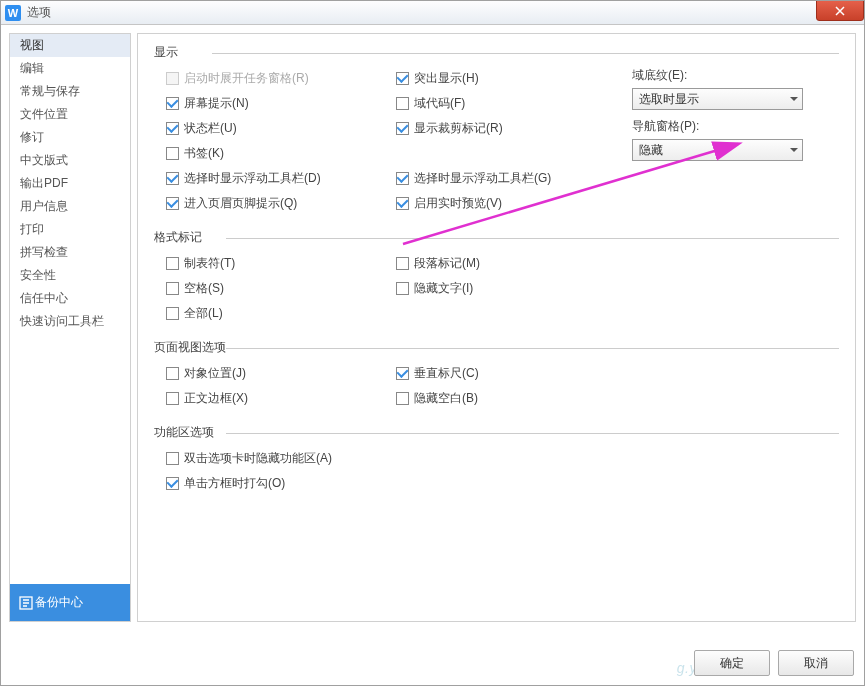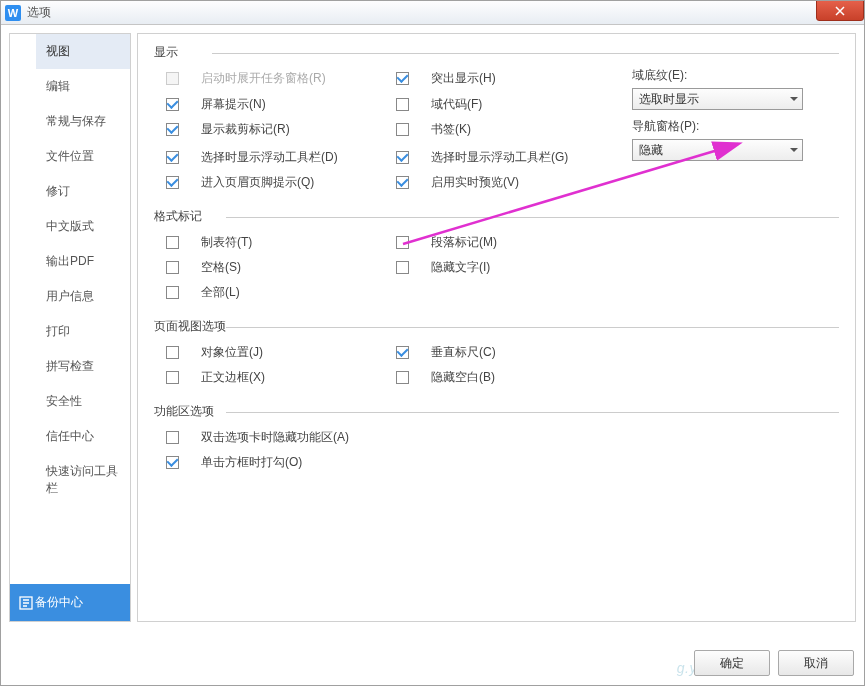--- a/index.html
+++ b/index.html
@@ -61,24 +61,23 @@
 }
 .sidebar {
   width: 122px;
   border: 1px solid #d0d0d0;
   background: #fff;
   display: flex;
   flex-direction: column;
 }
 .sidebar .items { flex: 1; }
 .sidebar-item {
-  padding: 9px 10px;
+  padding: 3px 10px;
   color: #555;
   cursor: pointer;
-  margin-left: 26px;
 }
 .sidebar-item.active {
   background: #e4ebf5;
   color: #333;
 }
 .backup-center {
   background: #3a8ee0;
   color: #fff;
   padding: 10px 8px;
   display: flex;
@@ -113,21 +112,21 @@
 .section-title.w4::after { left: 72px; }
 .options-grid {
   display: grid;
   grid-template-columns: 230px 230px 1fr;
   gap: 2px 0;
   padding-left: 12px;
 }
 .opt {
   display: flex;
   align-items: center;
-  gap: 22px;
+  gap: 5px;
   padding: 3px 0;
   color: #444;
 }
 .opt.disabled { color: #aaa; }
 .chk {
   width: 13px;
   height: 13px;
   border: 1px solid #888;
   background: #fff;
   display: inline-flex;
@@ -274,20 +273,24 @@
             <span class="chk checked"></span>
             <span>屏幕提示(N)</span>
           </div>
         <div class="opt">
             <span class="chk"></span>
             <span>域代码(F)</span>
           </div>
 
         <div class="opt">
             <span class="chk checked"></span>
+            <span>状态栏(U)</span>
+          </div>
+        <div class="opt">
+            <span class="chk checked"></span>
             <span>显示裁剪标记(R)</span>
           </div>
 
         <div class="opt">
             <span class="chk"></span>
             <span>书签(K)</span>
           </div>
         <div class="col-2"></div>
 
         <div class="opt">

